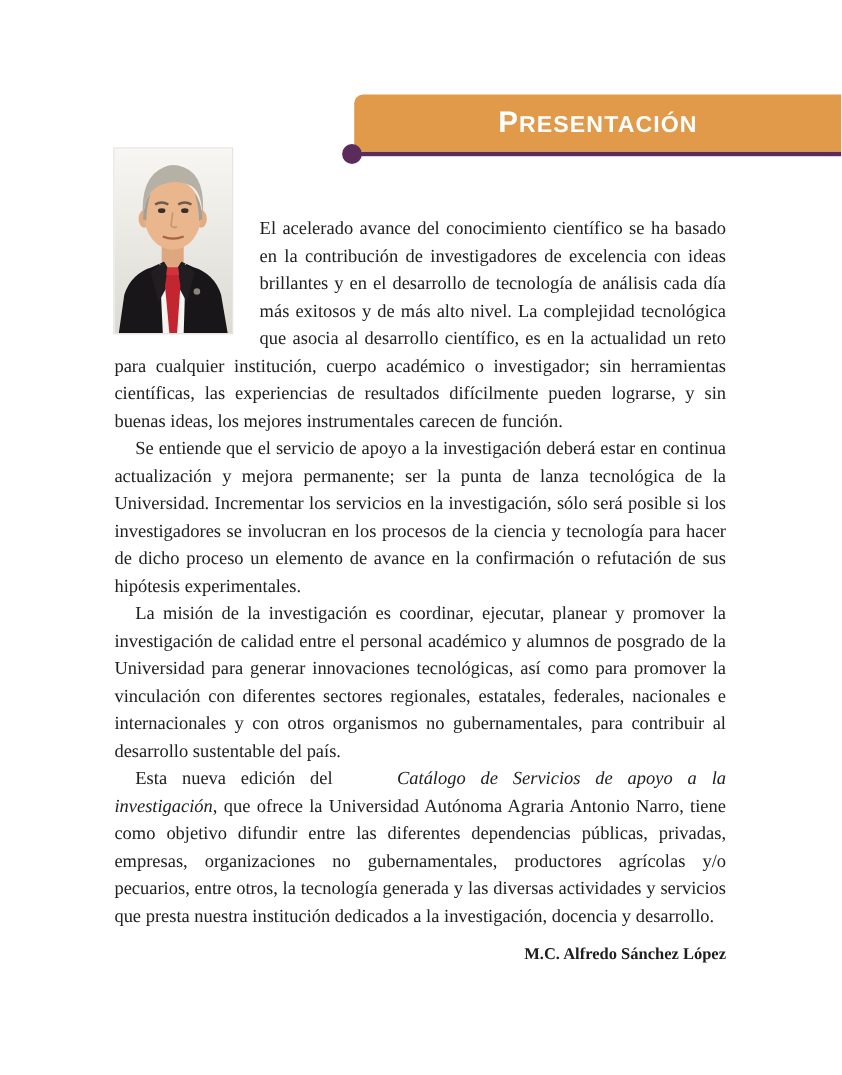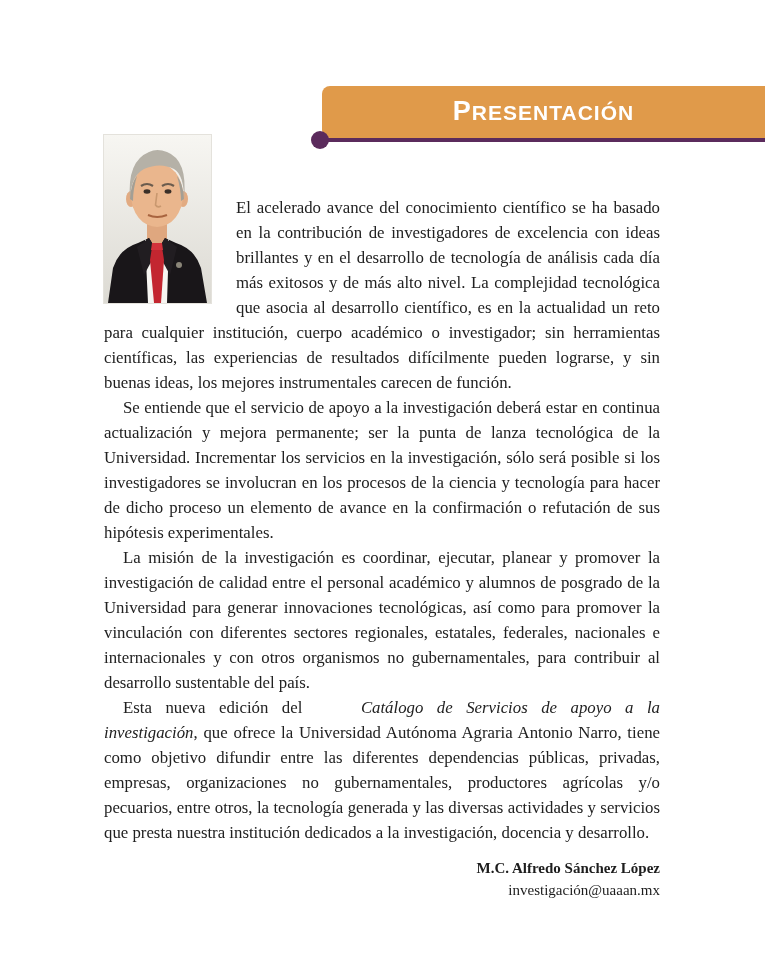--- a/index.html
+++ b/index.html
@@ -169,17 +169,16 @@
     <p>El acelerado avance del conocimiento científico se ha basado en la contribución de investigadores de excelencia con ideas brillantes y en el desarrollo de tecnología de análisis cada día más exitosos y de más alto nivel. La complejidad tecnológica que asocia al desarrollo científico, es en la actualidad un reto para cualquier institución, cuerpo académico o investigador; sin herramientas científicas, las experiencias de resultados difícilmente pueden lograrse, y sin buenas ideas, los mejores instrumentales carecen de función.</p>
 
     <p class="indent">Se entiende que el servicio de apoyo a la investigación deberá estar en continua actualización y mejora permanente; ser la punta de lanza tecnológica de la Universidad. Incrementar los servicios en la investigación, sólo será posible si los investigadores se involucran en los procesos de la ciencia y tecnología para hacer de dicho proceso un elemento de avance en la confirmación o refutación de sus hipótesis experimentales.</p>
 
     <p class="indent">La misión de la investigación es coordinar, ejecutar, planear y promover la investigación de calidad entre el personal académico y alumnos de posgrado de la Universidad para generar innovaciones tecnológicas, así como para promover la vinculación con diferentes sectores regionales, estatales, federales, nacionales e internacionales y con otros organismos no gubernamentales, para contribuir al desarrollo sustentable del país.</p>
 
     <p class="indent"><span>Esta nueva edición del </span><span class="italic">Catálogo de Servicios de apoyo a la investigación</span><span>, que ofrece la Universidad Autónoma Agraria Antonio Narro, tiene como objetivo difundir entre las diferentes dependencias públicas, privadas, empresas, organizaciones no gubernamentales, productores agrícolas y/o pecuarios, entre otros, la tecnología generada y las diversas actividades y servicios que presta nuestra institución dedicados a la investigación, docencia y desarrollo.</span></p>
 
     <div class="signature">
       <div class="sig-name">M.C. Alfredo Sánchez López</div>
-      <div>investigación@uaaan.mx</div>
     </div>
 
   </div>
 </div>
 
 </body></html>

